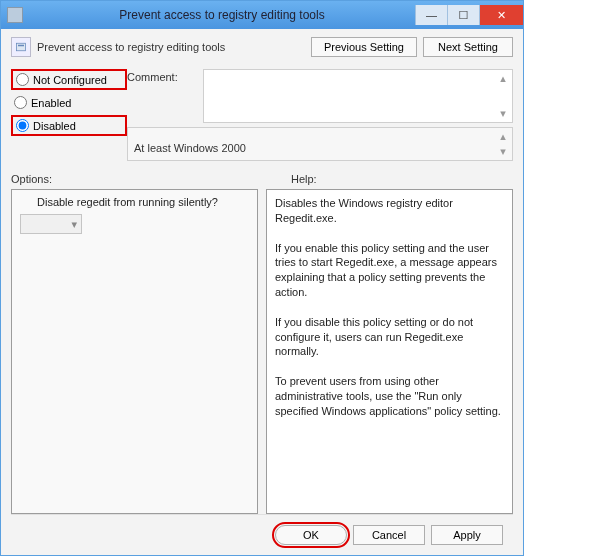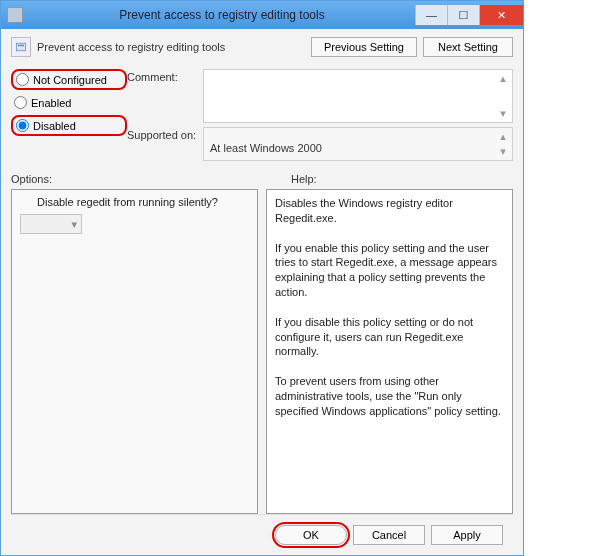--- a/index.html
+++ b/index.html
@@ -13,21 +13,21 @@
 .winbtn.close { background: #e04030; color: #fff; width: 44px; }
 .content { flex: 1; background: #f3f3f3; padding: 8px 10px 0 10px; display: flex; flex-direction: column; }
 .header-row { display: flex; align-items: center; margin-bottom: 8px; }
 .header-row .hicon { width: 20px; height: 20px; background: #eef; border: 1px solid #bbc; margin-right: 6px; display:flex; align-items:center; justify-content:center; }
 .header-row .hicon svg { width: 12px; height: 12px; }
 .header-row .htitle { flex: 1; color: #333; }
 .navbtns { display: flex; gap: 6px; }
 .btn { background: #f9f9f9; border: 1px solid #adadad; padding: 3px 12px; min-width: 90px; text-align: center; cursor: default; }
 .config-row { display: flex; margin-top: 4px; }
 .radios { width: 116px; }
-.radio { display: flex; align-items: center; padding: 2px 3px; margin-bottom: 4px; gap: 4px; border-radius: 8px; }
+.radio { display: flex; align-items: center; padding: 2px 3px; margin-bottom: 4px; gap: 4px; }
 .radio input { margin: 0; }
 .hl { border: 2px solid #d00; }
 .fields { flex: 1; display: flex; flex-direction: column; gap: 4px; }
 .f-row { display: flex; }
 .f-label { width: 76px; text-align: left; padding-right: 6px; padding-top: 2px; color: #333; }
 .textarea { flex: 1; background: #fff; border: 1px solid #cfcfcf; height: 54px; position: relative; }
 .supported { flex: 1; background: #f7f7f7; border: 1px solid #cfcfcf; height: 34px; padding: 14px 6px; color: #333; position: relative; }
 .scrollhint { position: absolute; right: 2px; top: 2px; bottom: 2px; width: 14px; display: flex; flex-direction: column; justify-content: space-between; color: #999; font-size: 9px; align-items: center; }
 .section-labels { display: flex; margin-top: 12px; }
 .section-labels .lab { color: #333; }
@@ -91,21 +91,20 @@
           <div class="f-label">Comment:</div>
           <div class="textarea">
             <span></span>
             <div class="scrollhint">
                 <span>▴</span>
                 <span>▾</span>
               </div>
           </div>
         </div>
         <div class="f-row">
-          <div class="f-label">Supported on:</div>
           <div class="supported">
             <span>At least Windows 2000</span>
             <div class="scrollhint">
                 <span>▴</span>
                 <span>▾</span>
               </div>
           </div>
         </div>
       </div>
     </div>

